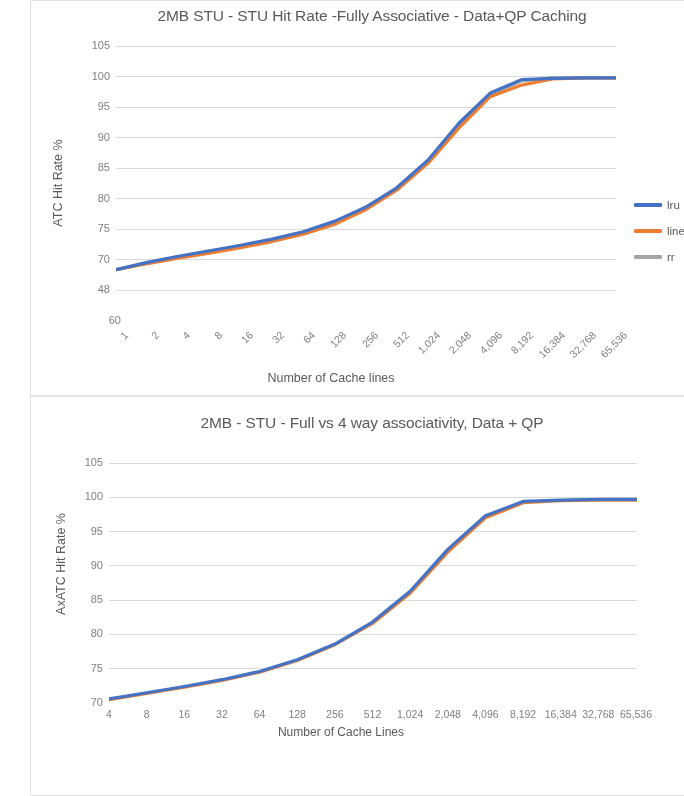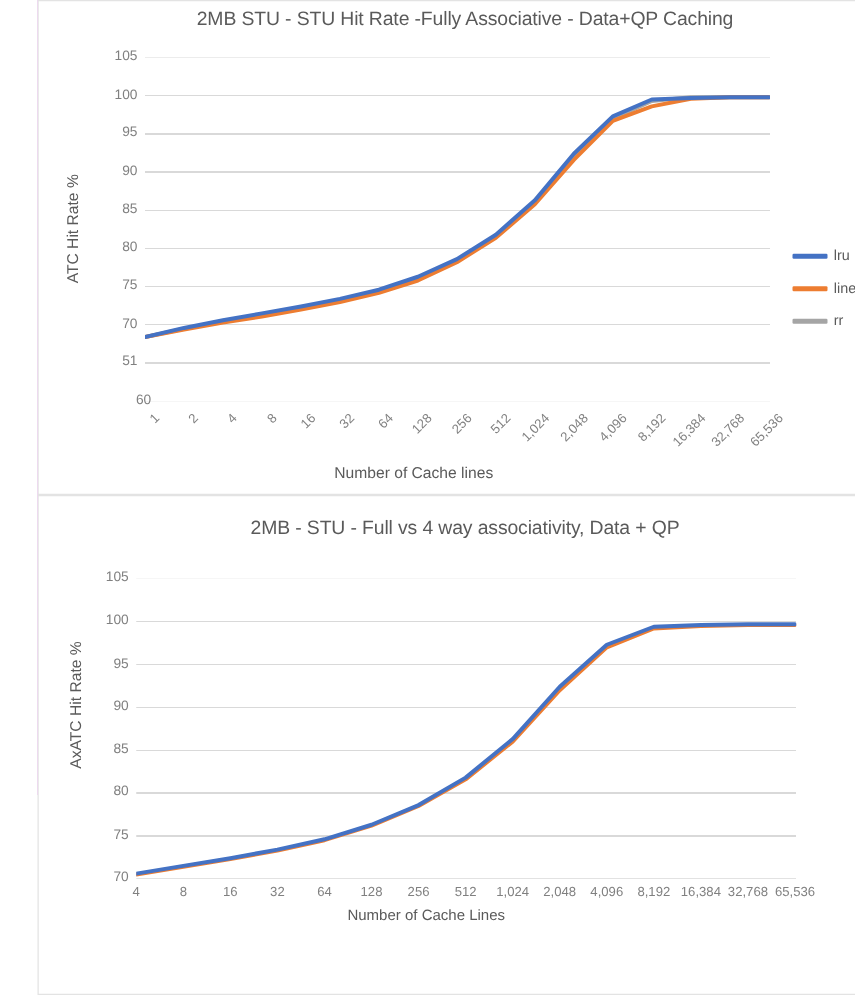--- a/index.html
+++ b/index.html
@@ -136,21 +136,21 @@
           <line x1="0" x2="500" y1="30.55555555555557" y2="30.55555555555557" stroke="#d9d9d9" stroke-width="1" shape-rendering="crispEdges"></line>
           <line x1="0" x2="500" y1="0" y2="0" stroke="#d9d9d9" stroke-width="1" shape-rendering="crispEdges"></line>
           <polyline points="0.00,223.67 31.19,216.94 62.38,210.83 93.56,205.94 124.75,200.44 155.94,194.33 187.13,187.00 218.31,177.22 249.50,162.56 280.69,143.00 311.88,116.11 343.06,79.44 374.25,48.89 405.44,34.83 436.63,31.78 467.81,31.78 499.00,31.78" fill="none" stroke="#A5A5A5" stroke-width="3.2" stroke-linejoin="round" stroke-linecap="round"></polyline>
           <polyline points="0.00,223.67 31.19,217.56 62.38,212.06 93.56,207.17 124.75,201.67 155.94,195.56 187.13,188.22 218.31,178.44 249.50,163.78 280.69,144.22 311.88,117.33 343.06,81.89 374.25,50.72 405.44,39.11 436.63,33.00 467.81,31.78 499.00,31.78" fill="none" stroke="#ED7D31" stroke-width="3.2" stroke-linejoin="round" stroke-linecap="round"></polyline>
           <polyline points="0.00,223.67 31.19,216.33 62.38,210.22 93.56,204.72 124.75,199.22 155.94,193.11 187.13,185.78 218.31,175.39 249.50,161.33 280.69,141.78 311.88,114.28 343.06,77.00 374.25,47.06 405.44,33.61 436.63,32.39 467.81,31.78 499.00,31.78" fill="none" stroke="#4472C4" stroke-width="3.2" stroke-linejoin="round" stroke-linecap="round"></polyline>
         </svg>
     </div>
 
     <div id="yticks-1">
         <div class="tick ytick" style="left: 56px; width: 34px; top: 313px;">60</div>
-        <div class="tick ytick" style="left: 45px; width: 34px; top: 282.444px;">51</div>
+        <div class="tick ytick" style="left: 45px; width: 34px; top: 282.444px;">48</div>
         <div class="tick ytick" style="left: 45px; width: 34px; top: 251.889px;">70</div>
         <div class="tick ytick" style="left: 45px; width: 34px; top: 221.333px;">75</div>
         <div class="tick ytick" style="left: 45px; width: 34px; top: 190.778px;">80</div>
         <div class="tick ytick" style="left: 45px; width: 34px; top: 160.222px;">85</div>
         <div class="tick ytick" style="left: 45px; width: 34px; top: 129.667px;">90</div>
         <div class="tick ytick" style="left: 45px; width: 34px; top: 99.1111px;">95</div>
         <div class="tick ytick" style="left: 45px; width: 34px; top: 68.5556px;">100</div>
         <div class="tick ytick" style="left: 45px; width: 34px; top: 38px;">105</div>
       </div>
     <div id="xticks-1">

